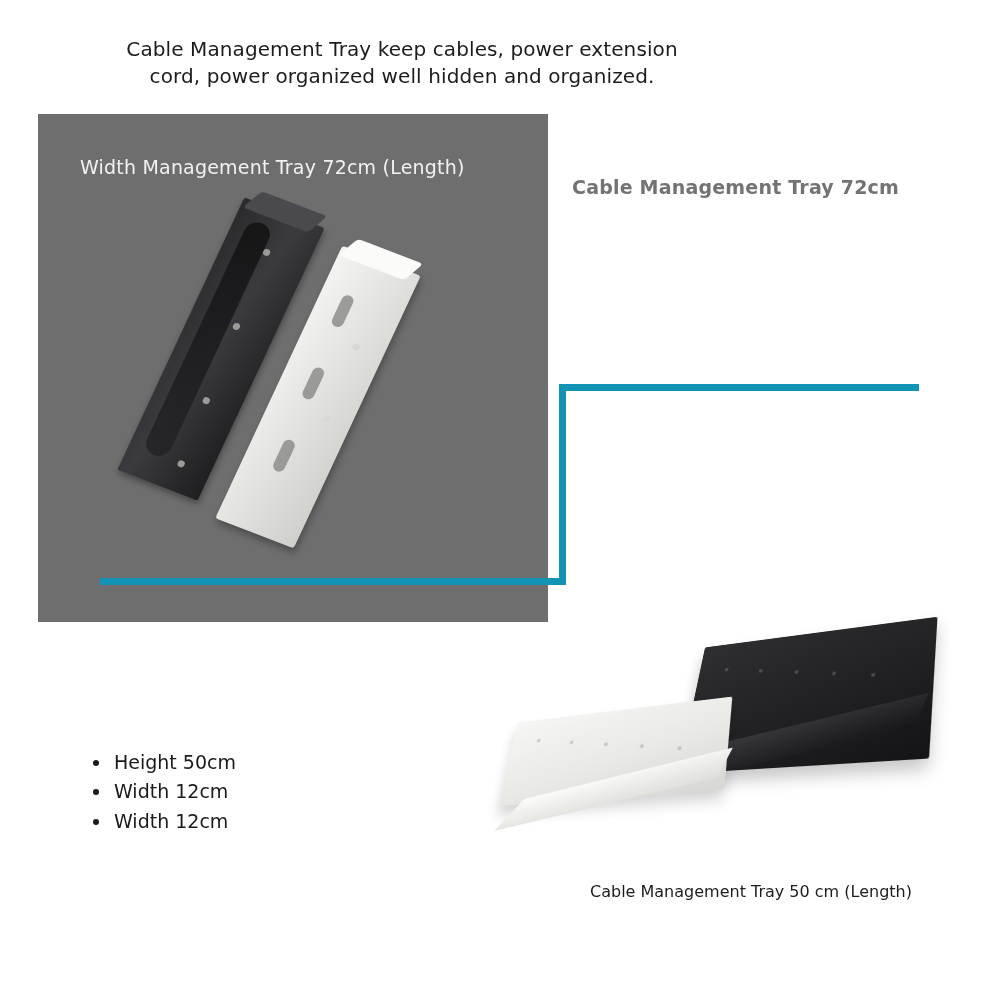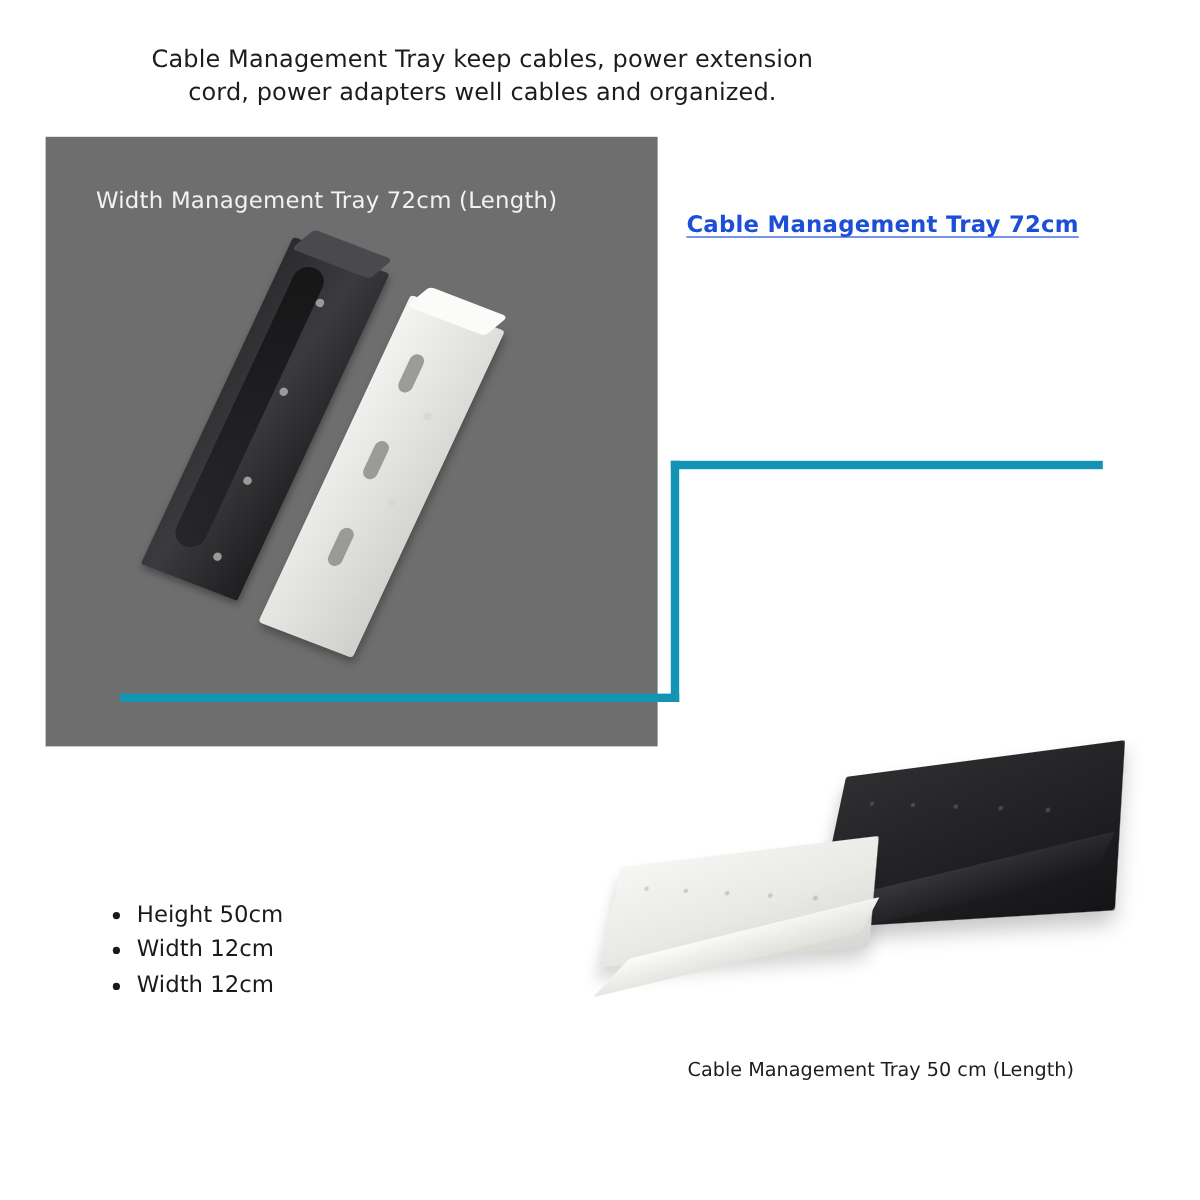--- a/index.html
+++ b/index.html
@@ -164,23 +164,22 @@
   }
   .spec-50 {
     position: absolute;
     left: 78px;
     top: 748px;
     width: 380px;
   }
   .spec-title {
     font-size: 19px;
     font-weight: bold;
-    text-decoration: underline;
     text-underline-offset: 4px;
-    color: #1d4ed8;
+    color: #737373;
     margin: 0 0 10px 0;
     letter-spacing: .2px;
   }
   .spec-list {
     margin: 0;
     padding-left: 34px;
     font-size: 19px;
     line-height: 1.55;
     color: #1a1a1a;
   }
@@ -240,32 +239,32 @@
     position: absolute;
     width: 4px;
     height: 4px;
     border-radius: 50%;
     background: rgba(255,255,255,.18);
   }
   .perf.dark { background: rgba(0,0,0,.16); }
 
   .photo-caption-dark {
     position: absolute;
-    left: 573px;
+    left: 590px;
     top: 882px;
     font-size: 16px;
     color: #1d1d1d;
   }
 </style>
 </head>
 <body>
 
 <div class="headline">
   <span class="line">Cable Management Tray keep cables, power extension</span>
-  <span class="line">cord, power adapters well cables and organized.</span>
+  <span class="line">cord, power organized well hidden and organized.</span>
 </div>
 
 <div class="photo-panel">
   <div class="photo-caption-light">Width Management Tray 72cm (Length)</div>
 
   <div class="tray-art">
     <div class="tray-black">
       <div class="tray-black-inner"></div>
       <div class="dot" style="left:40px; top:40px;"></div>
       <div class="dot" style="left:44px; top:120px;"></div>

